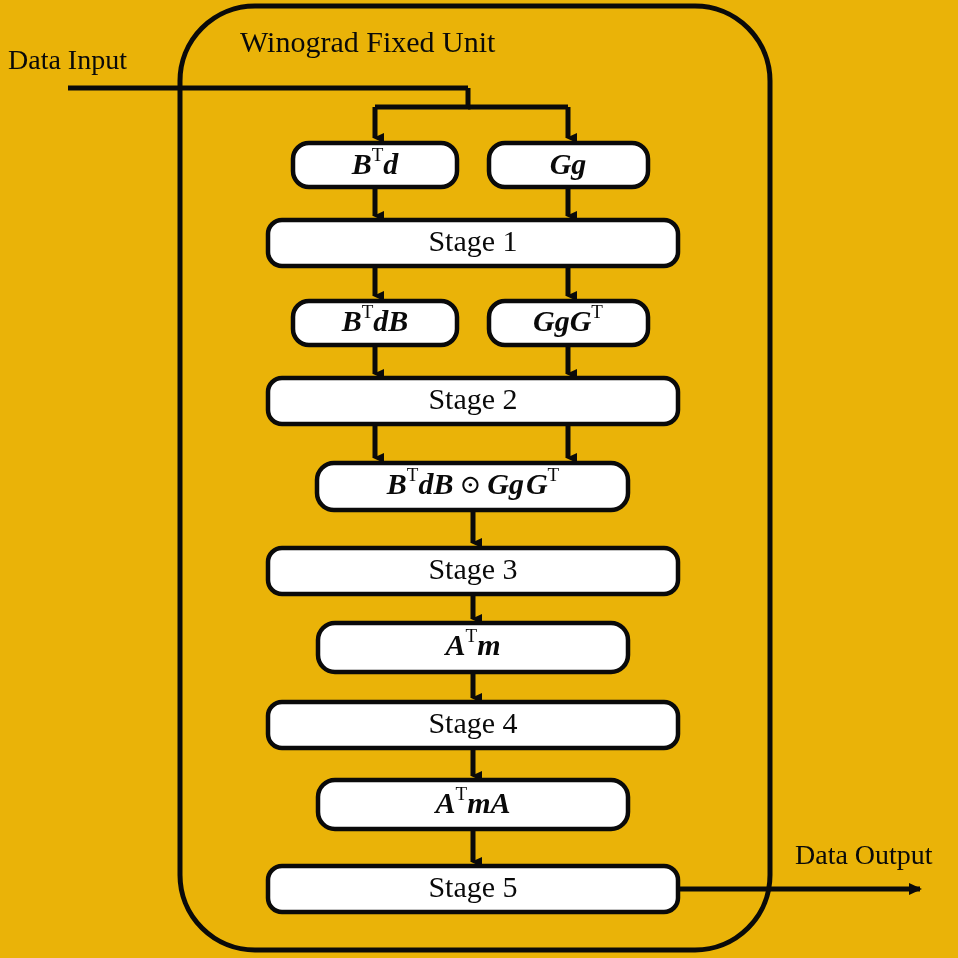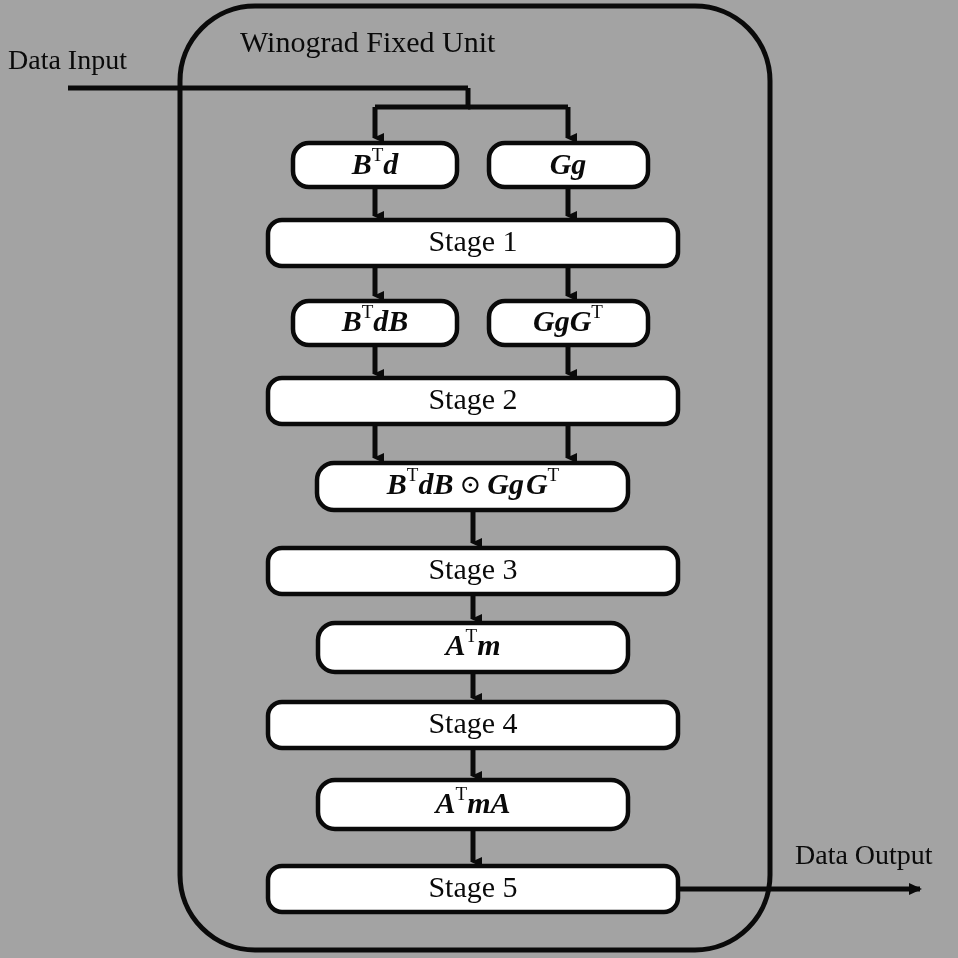--- a/index.html
+++ b/index.html
@@ -4,21 +4,21 @@
 <style>
   html, body {
     margin: 0;
     padding: 0;
     background: #ffffff;
   }
   #canvas {
     position: relative;
     width: 958px;
     height: 958px;
-    background: #a3a3a3;
+    background: #eab308;
     font-family: "Liberation Serif", "DejaVu Serif", serif;
     overflow: hidden;
   }
   svg.diagram {
     position: absolute;
     top: 0;
     left: 0;
     width: 958px;
     height: 958px;
   }

